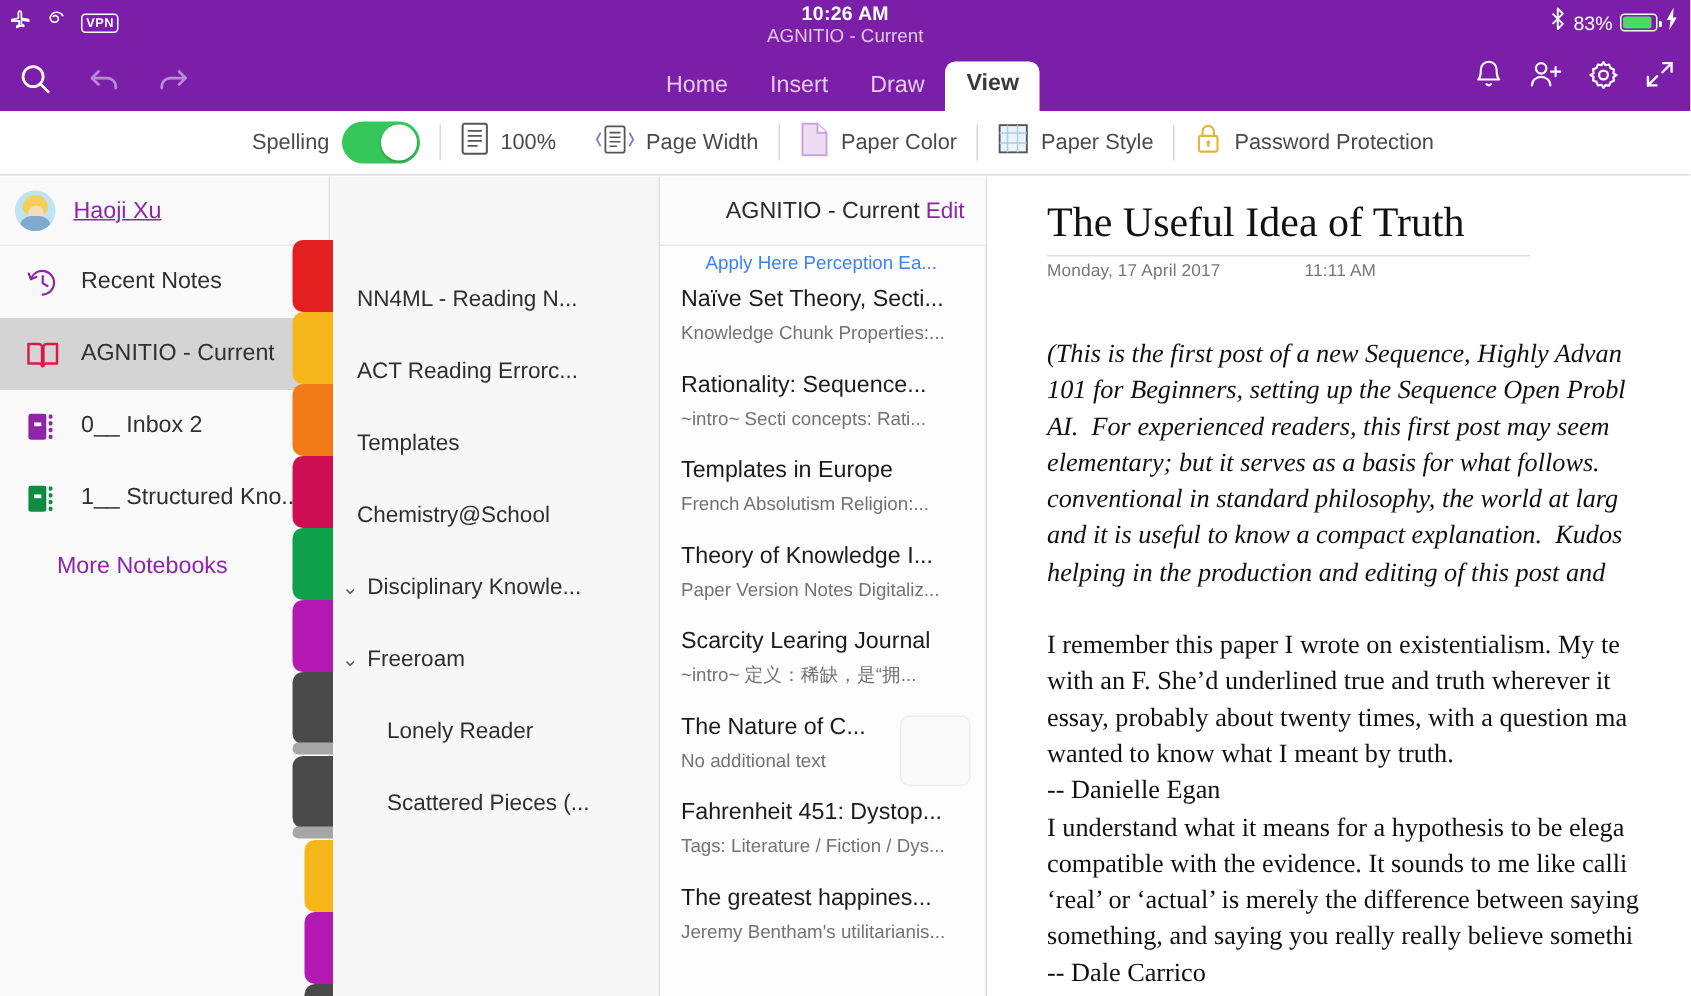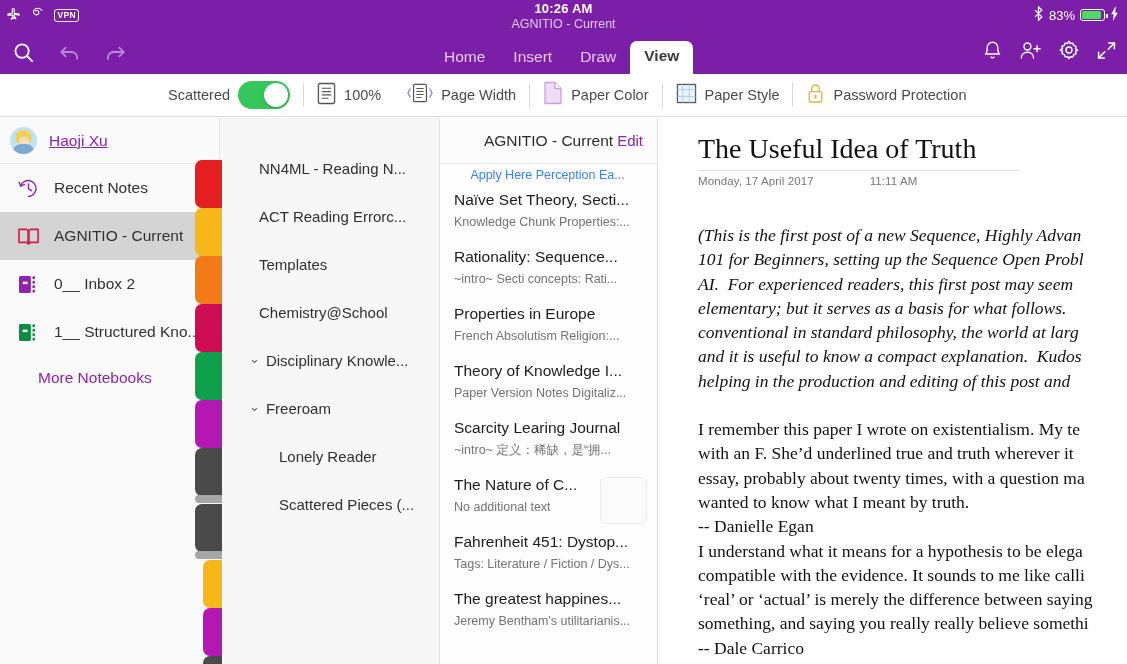--- a/index.html
+++ b/index.html
@@ -97,21 +97,21 @@
   }
   .col2-inner { position: absolute; inset: 0; padding-top: 42px; }
   .tabstrip { position: absolute; left: -25px; top: 42px; width: 27px; }
   .ctab { width: 27px; height: 48px; border-radius: 7px 0 0 7px; margin-bottom: 0px; }
   .ctab.stacked { position: relative; }
   .ctab.stacked::after {
     content: ""; position: absolute; left: 0; bottom: -7px; width: 27px; height: 8px;
     background: #A6A6A6; border-radius: 5px 0 0 5px;
   }
   .ctab.indented { width: 19px; margin-left: 8px; }
-  .nb-row { height: 48px; display: flex; align-items: flex-start; padding-left: 18px; margin-left: 21px; }
+  .nb-row { height: 48px; display: flex; align-items: flex-end; padding-left: 18px; }
   .nb-row.child { padding-left: 38px; }
   .nb-text { font-size: 15px; color: #2F2F2F; white-space: nowrap; overflow: hidden; text-overflow: ellipsis; max-width: 168px; }
   .chev { font-size: 13px; color: #606060; margin-right: 6px; transform: translateY(-1px); }
 
   
   .col3 {
     position: absolute; top: 118px; left: 440px; width: 218px; height: 546px;
     background: #FDFDFD; border-right: 1px solid #DCDCDC;
   }
   .c3-header {
@@ -241,21 +241,21 @@
             <path d="M14.5 3.5H21V10"></path>
             <path d="M9.5 20.5H3V14"></path>
             <path d="M21 3.5l-7 7M3 20.5l7-7"></path>
           </svg>
       </span>
     </div>
   </div>
 
   <div class="ribbon-bot">
     <div class="rb-group" style="margin-left:168px;">
-      <span class="rb-label">Scattered</span>
+      <span class="rb-label">Spelling</span>
       <span class="toggle"></span>
     </div>
     <div class="rb-sep"></div>
     <div class="rb-group">
       <span>
         <svg width="19" height="23" viewBox="0 0 20 24" fill="none" stroke="#555" stroke-width="1.4">
             <rect x="1.5" y="1.5" width="17" height="21" rx="1.5"></rect>
             <path d="M5 6.5h10M5 10h10M5 13.5h10M5 17h7" stroke-width="1.2"></path>
           </svg>
       </span>
@@ -425,21 +425,21 @@
 
       <div class="note-item">
         <div class="note-title">Naïve Set Theory, Secti...</div>
         <div class="note-prev">Knowledge Chunk Properties:...</div>
       </div>
       <div class="note-item">
         <div class="note-title">Rationality: Sequence...</div>
         <div class="note-prev">~intro~  Secti concepts: Rati...</div>
       </div>
       <div class="note-item">
-        <div class="note-title">Properties in Europe</div>
+        <div class="note-title">Templates in Europe</div>
         <div class="note-prev">French Absolutism  Religion:...</div>
       </div>
       <div class="note-item">
         <div class="note-title">Theory of Knowledge I...</div>
         <div class="note-prev">Paper Version  Notes Digitaliz...</div>
       </div>
       <div class="note-item">
         <div class="note-title">Scarcity Learing Journal</div>
         <div class="note-prev">~intro~ 定义：稀缺，是“拥...</div>
       </div>

